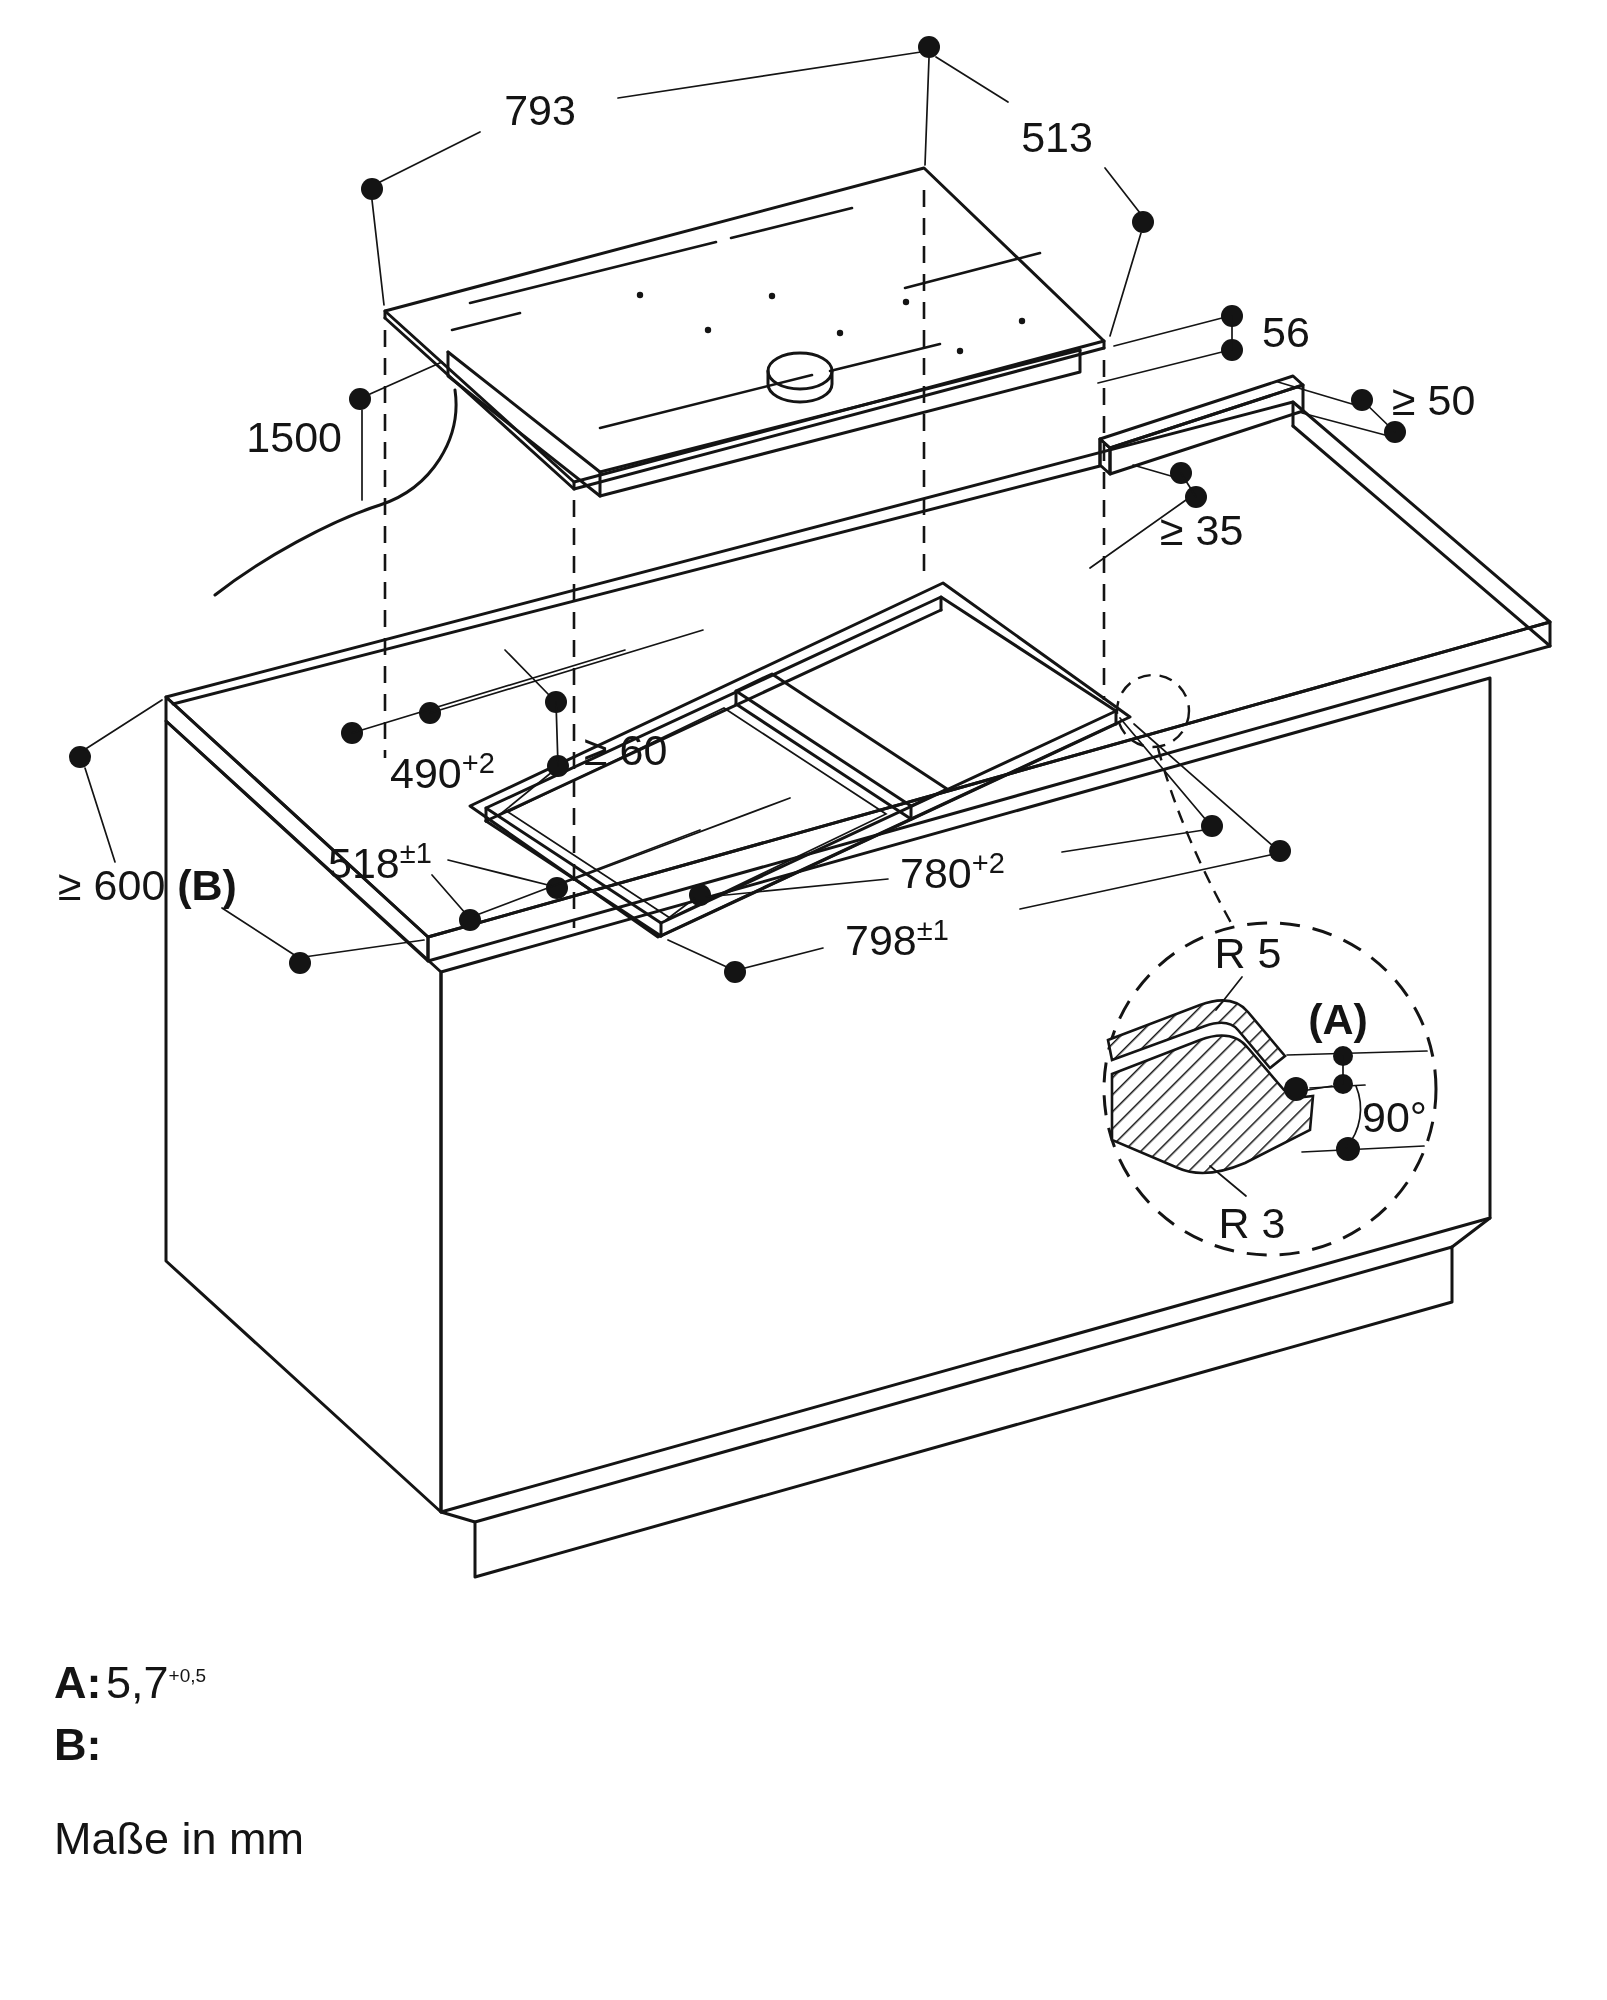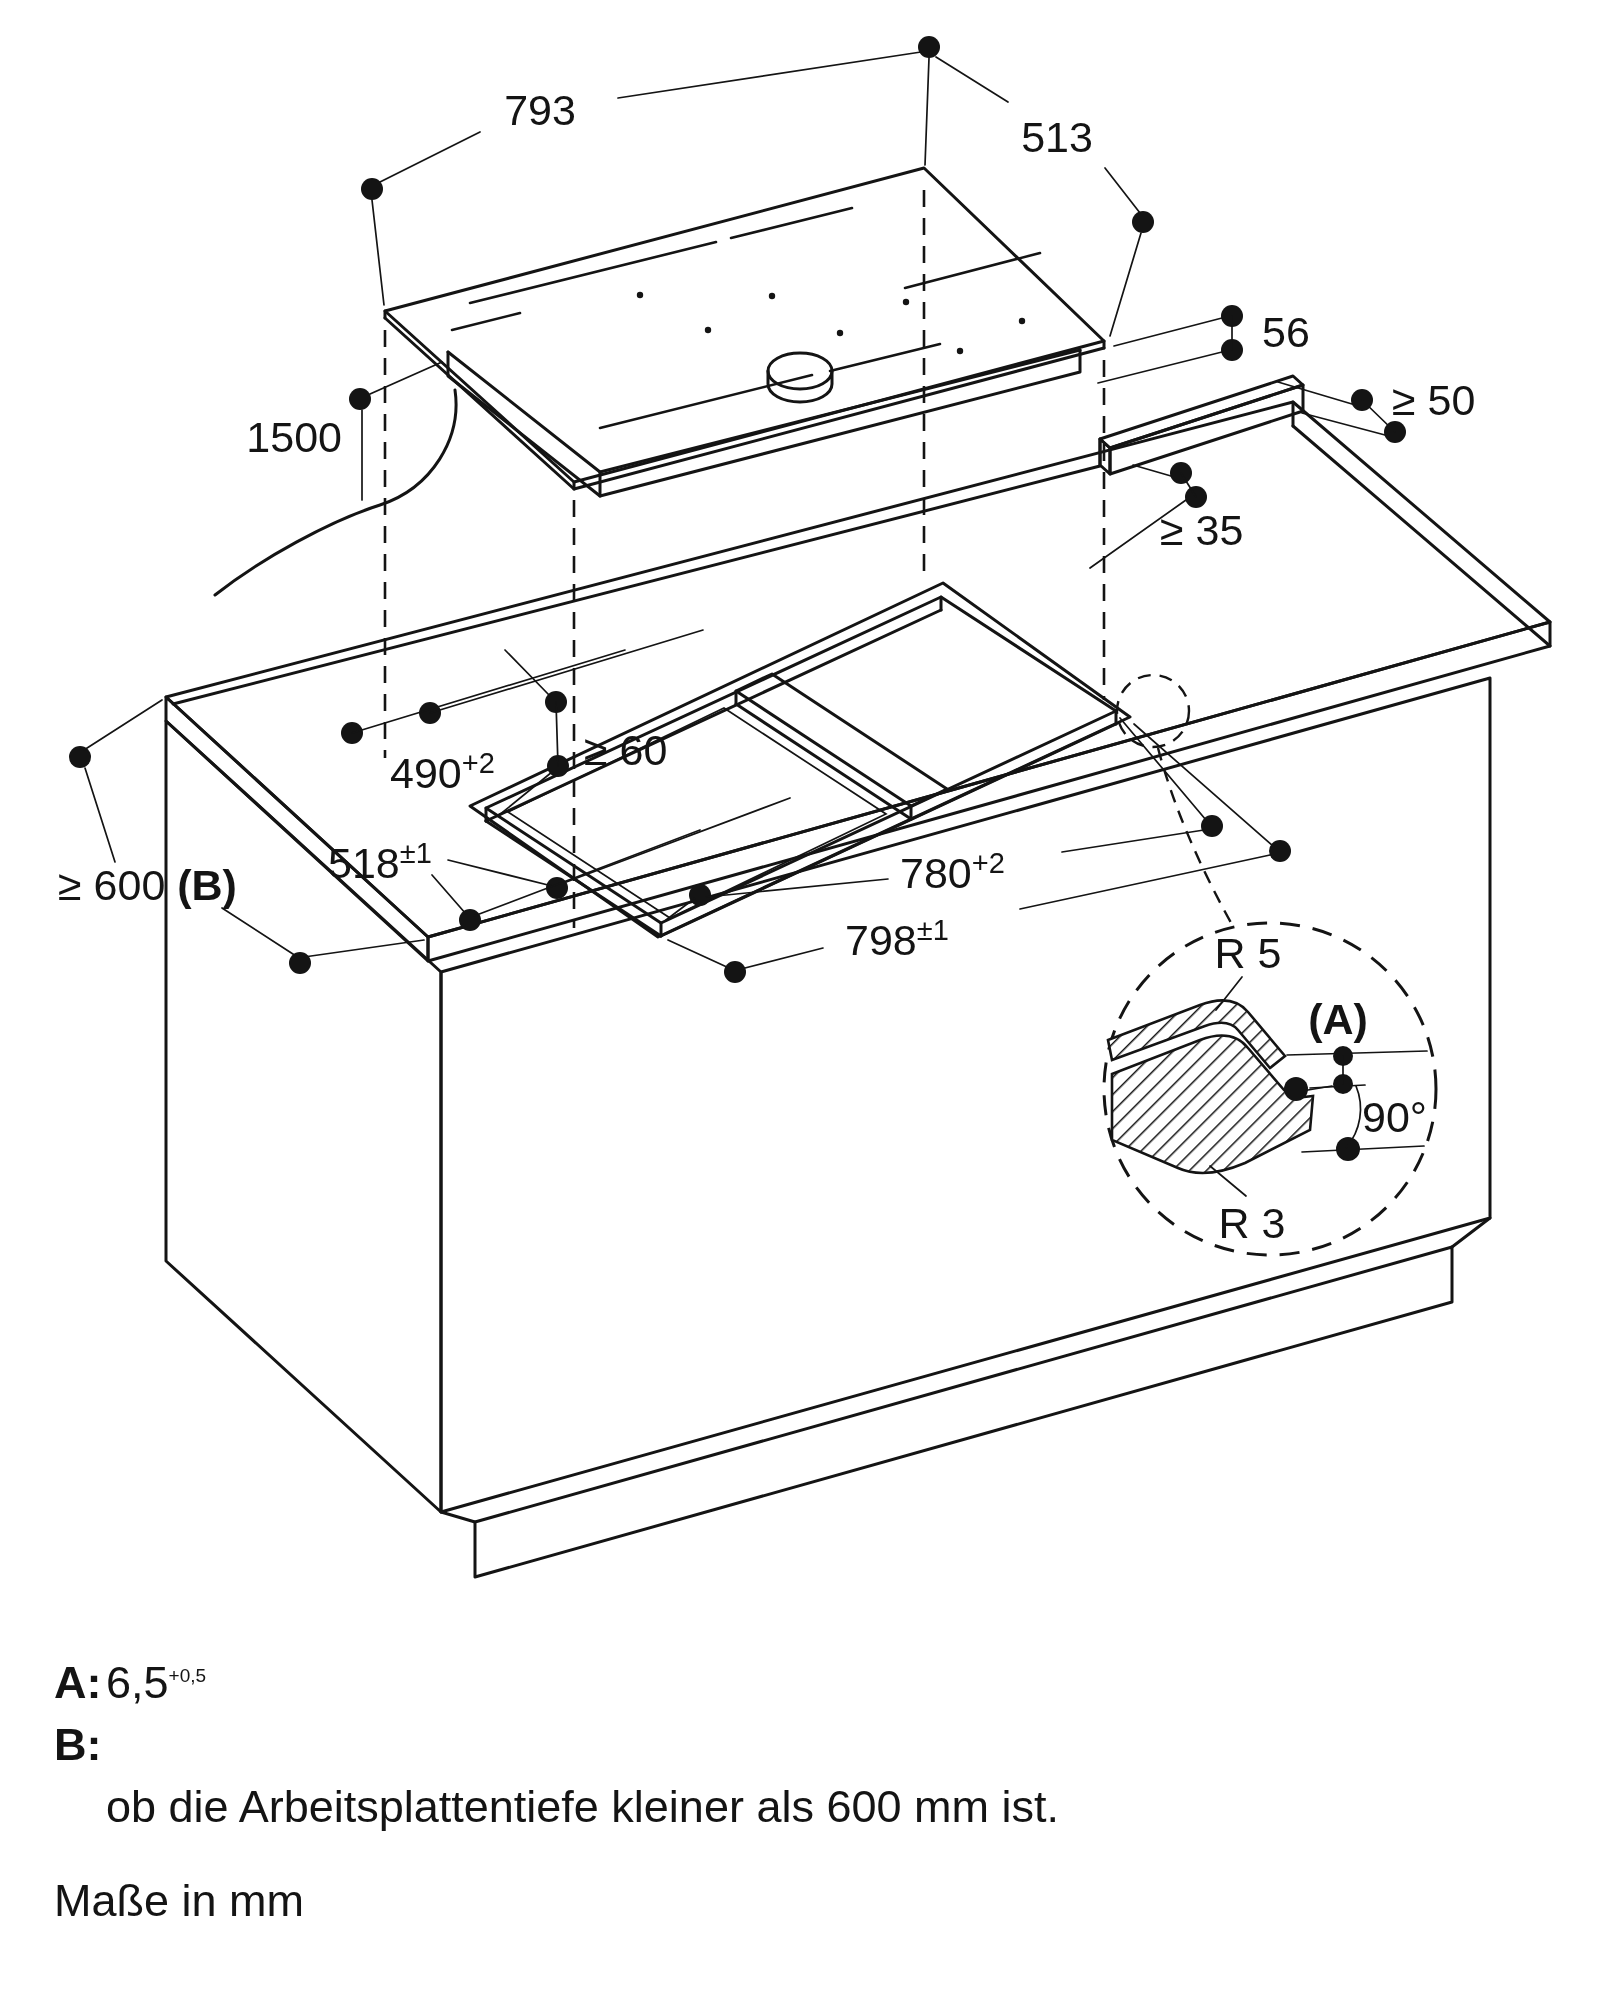--- a/index.html
+++ b/index.html
@@ -275,24 +275,23 @@
     <text x="1248" y="968" text-anchor="middle">R 5</text>
     <text x="1338" y="1034" text-anchor="middle" class="b">(A)</text>
     <text x="1362" y="1132">90°</text>
     <text x="1252" y="1238" text-anchor="middle">R 3</text>
   </g>
 </svg>
 
 <div class="notes">
   <div class="row">
     <span class="lbl">A:</span>
-    <span><span>6,5</span><sup>+0,5</sup></span>
+    <span><span>5,7</span><sup>+0,5</sup></span>
   </div>
   <div class="row">
     <span class="lbl">B:</span>
     <span>
       <br>
-      <span>ob die Arbeitsplattentiefe kleiner als 600 mm ist.</span>
     </span>
   </div>
   <div class="units">Maße in mm</div>
 </div>
 </div>
 
 </body></html>

